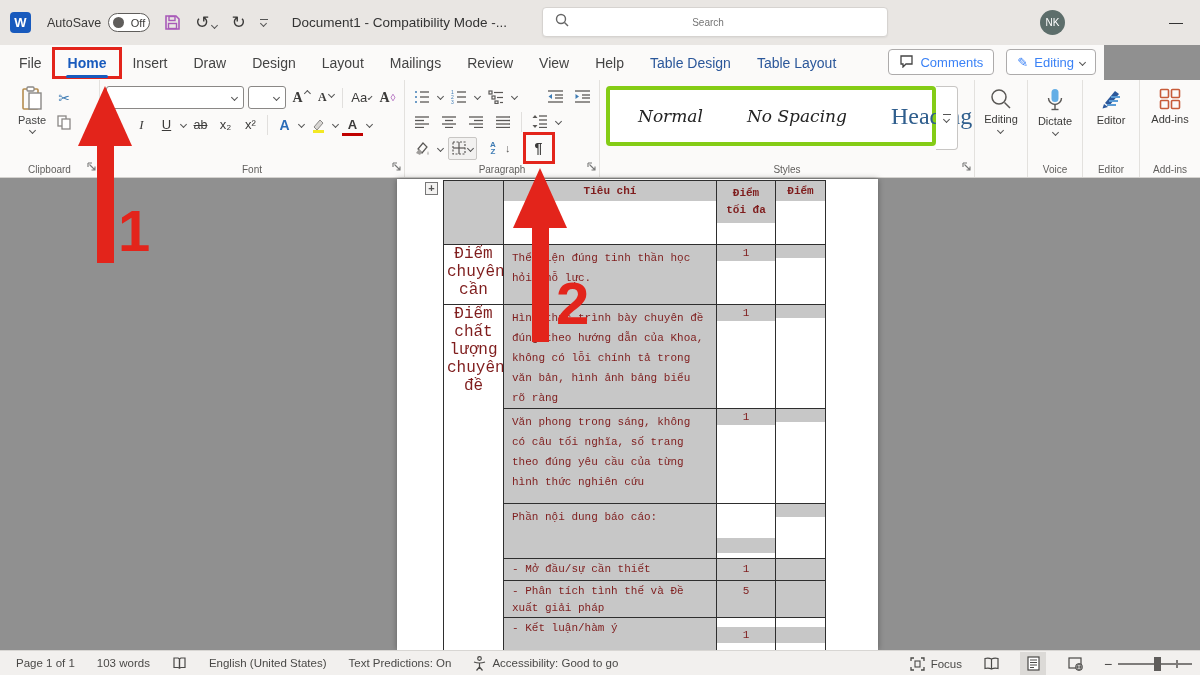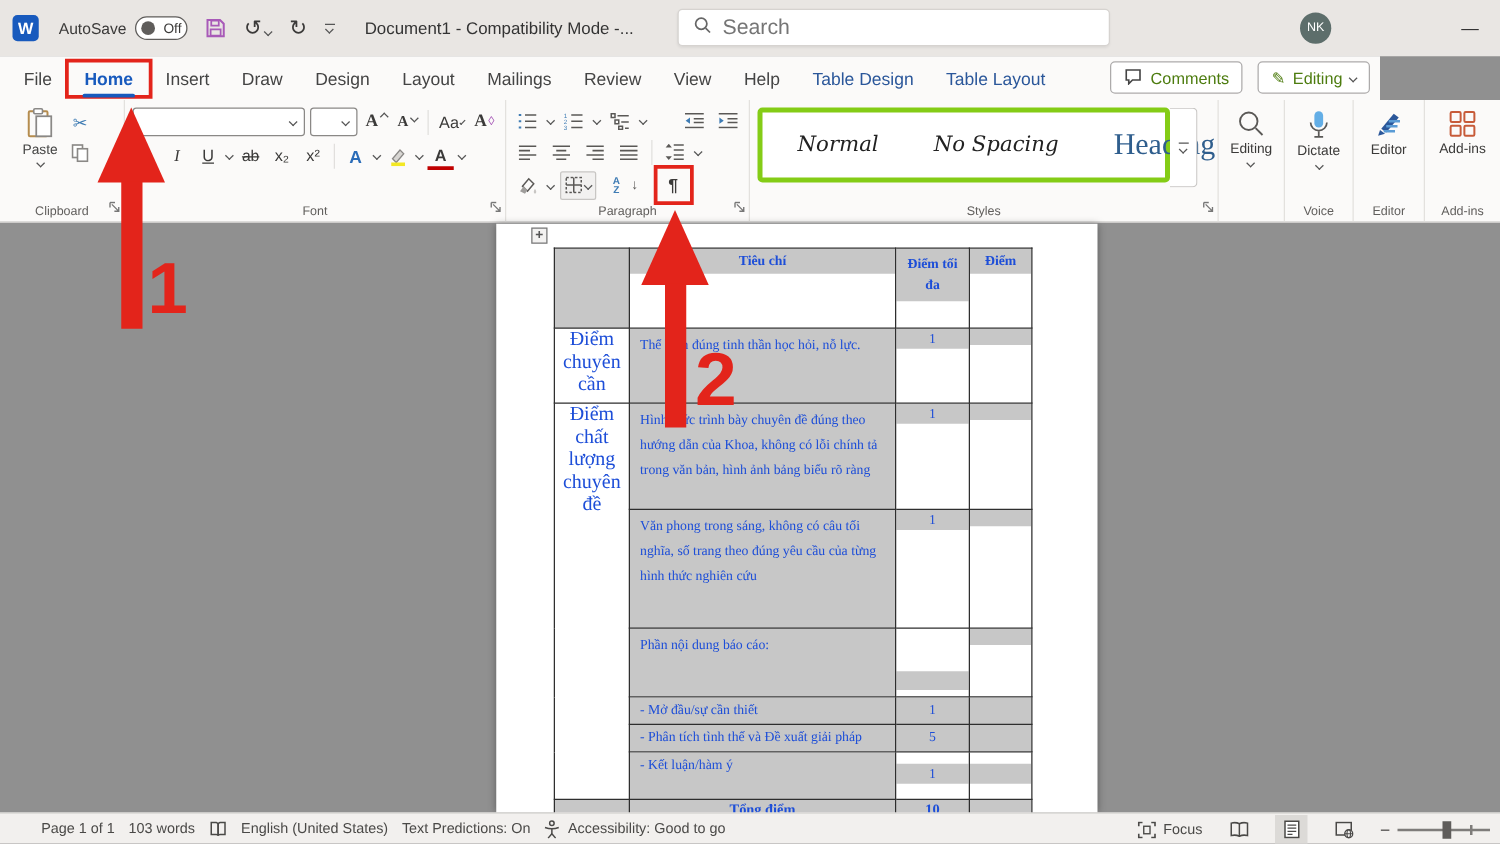--- a/index.html
+++ b/index.html
@@ -23,40 +23,40 @@
   .saveicon svg { display:block; }
   .undoredo { font-size:17px; color:#3b3a39; line-height:1; }
   .chev { display:inline-block; width:5px; height:5px; border-right:1.4px solid #555; border-bottom:1.4px solid #555; transform:rotate(45deg); }
   .chev.up { transform:rotate(-135deg); }
   .qat-more { display:flex; flex-direction:column; align-items:center; gap:1px; }
   .qat-more .bar { width:8px; height:1.5px; background:#555; }
   .doc-title { margin-left:24px; font-size:13.5px; color:#333; white-space:nowrap; }
   .searchbox { position:absolute; left:542px; top:7px; width:346px; height:30px; background:#fff;
     border:1px solid #d6d3d0; border-radius:4px; display:flex; align-items:center; gap:9px; padding:0 12px;
     box-shadow:0 1px 2px rgba(0,0,0,0.06); }
-  .searchbox input { border:none; outline:none; font-size:17px; color:#b91c1c; width:260px; background:transparent;
-    font-family:"Liberation Sans",sans-serif; }
+  .searchbox input { border:none; outline:none; font-size:10px; color:#b91c1c; width:260px; background:transparent;
+    font-family:"Liberation Sans",sans-serif;text-align:center; }
   .avatar { position:absolute; left:1040px; top:10px; width:25px; height:25px; border-radius:50%;
     background:#5d6e6b; color:#fff; font-size:10px; font-weight:normal; display:flex; align-items:center; justify-content:center; }
   .win-min { position:absolute; left:1165px; top:12px; width:22px; height:20px; color:#333;
     display:flex; align-items:center; justify-content:center; font-size:14px; }
 
   
   .tabrow { position:absolute; left:0; top:45px; width:1104px; height:35px; background:#fbfaf9;
     display:flex; align-items:center; }
   .tab { position:relative; padding:0 13px; font-size:14px; color:#444; height:35px; display:flex; align-items:center; }
   .tab:first-child { margin-left:6px; }
   .tab.active { font-weight:bold; color:#185abd; }
   .tab.active::after { content:""; position:absolute; left:11px; right:11px; bottom:2px; height:3px;
     border-radius:2px; background:#185abd; }
   .tab.contextual { color:#2b579a; }
   .tab .red-outline { position:absolute; inset:2px -3px 1px -3px; border:3px solid #e3241b; pointer-events:none; }
   .tabrow-right { position:absolute; right:8px; top:4px; display:flex; gap:12px; }
   .pillbtn { height:26px; border:1px solid #adabab; border-radius:4px; background:#fff;
-    display:flex; align-items:center; gap:6px; padding:0 10px; font-size:13px; color:#4d7c0f; }
+    display:flex; align-items:center; gap:6px; padding:0 10px; font-size:13px; color:#3b82f6; }
 
   
   .ribbon { position:absolute; left:0; top:80px; width:1200px; height:98px; background:#fbfaf9;
     border-bottom:1px solid #d4d2cf; display:flex; }
   .rgroup { position:relative; border-right:1px solid #e3e1de; padding:6px 6px 16px 6px; }
   .rgroup-label { position:absolute; bottom:2px; left:0; right:0; text-align:center; font-size:10px; color:#605e5c; }
   .launcher { position:absolute; bottom:2px; right:3px; }
 
   
   .g-clip { width:100px; display:flex; gap:8px; padding-left:18px; }
@@ -105,22 +105,22 @@
   .bigbtn { display:flex; flex-direction:column; align-items:center; gap:3px; font-size:11px; color:#3b3a39; }
   .g-edit { width:53px; } .g-voice { width:55px; } .g-editor { width:57px; } .g-addins { width:60px; }
 
   
   .docarea { position:absolute; left:0; top:179px; width:1200px; height:471px; background:#909090; }
   .page { position:absolute; left:397px; top:0; width:481px; height:471px; background:#fff;
     box-shadow:0 0 6px rgba(0,0,0,0.35); }
   .move-handle { position:absolute; left:28px; top:3px; width:13px; height:13px; border:1px solid #777;
     background:#f3f2f1; color:#555; font-size:11px; font-weight:bold; line-height:11px; text-align:center; }
 
-  table.grading { position:absolute; left:46px; top:19px; width:382px; border-collapse:collapse;
-    font-family:Liberation Serif, serif; color:#1d4ed8; table-layout:fixed; }
+  table.grading { position:absolute; left:46px; top:1px; width:382px; border-collapse:collapse;
+    font-family:Liberation Mono, monospace; color:#7f1d1d; table-layout:fixed; }
   table.grading td { border:1px solid #2e2e2e; vertical-align:top; overflow:hidden; }
   .shade { background:#c7c7c7; }
   .band { background:#c7c7c7; width:100%; }
   tr.hr  td { height:64px; }
   tr.r1  td { height:60px; }
   tr.r2  td { height:85px; }
   tr.r3  td { height:95px; }
   tr.r4  td { height:55px; }
   tr.r5  td { height:21px; }
   tr.r6  td { height:22px; }
@@ -135,21 +135,21 @@
   .tband { height:13px; background:#c7c7c7; }
   .bband { height:15px; background:#c7c7c7; margin-top:34px; }
   .mband { height:16px; background:#c7c7c7; margin-top:9px; }
   .small-line { padding-top:2px; line-height:17px; }
   .total-lbl { font-weight:bold; font-size:11.5px; text-align:center; padding-top:2px; }
   .total-val { font-weight:bold; font-size:11.5px; text-align:center; padding-top:2px; }
 
   
   .statusbar { position:absolute; left:0; top:650px; width:1200px; height:25px; background:#f2f0ee;
     border-top:1px solid #d8d6d3; display:flex; align-items:center; font-size:11.5px; color:#4a4947; }
-  .sb-left { display:flex; align-items:center; gap:11px; margin-left:33px; }
+  .sb-left { display:flex; align-items:center; gap:22px; margin-left:16px; }
   .sb-item { display:flex; align-items:center; gap:6px; white-space:nowrap; }
   .sb-right { position:absolute; right:0; top:0; height:25px; display:flex; align-items:center; gap:16px; padding-right:0; }
   .viewbtn { width:26px; height:23px; display:flex; align-items:center; justify-content:center; }
   .viewbtn.active { background:#dcdad7; }
   .zoomctl { display:flex; align-items:center; gap:6px; width:96px; }
   .zoom-track { position:relative; width:74px; height:2px; background:#7e7c7a; }
   .zoom-handle { position:absolute; left:36px; top:-6px; width:7px; height:14px; background:#5f5d5b; }
   .zoom-tick { position:absolute; left:58px; top:-3px; width:1.5px; height:8px; background:#7e7c7a; }
 
   

